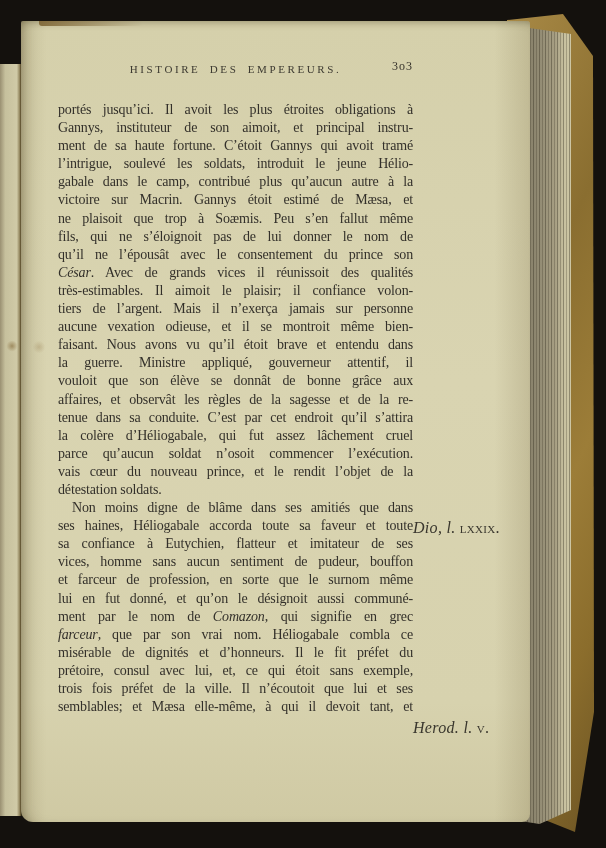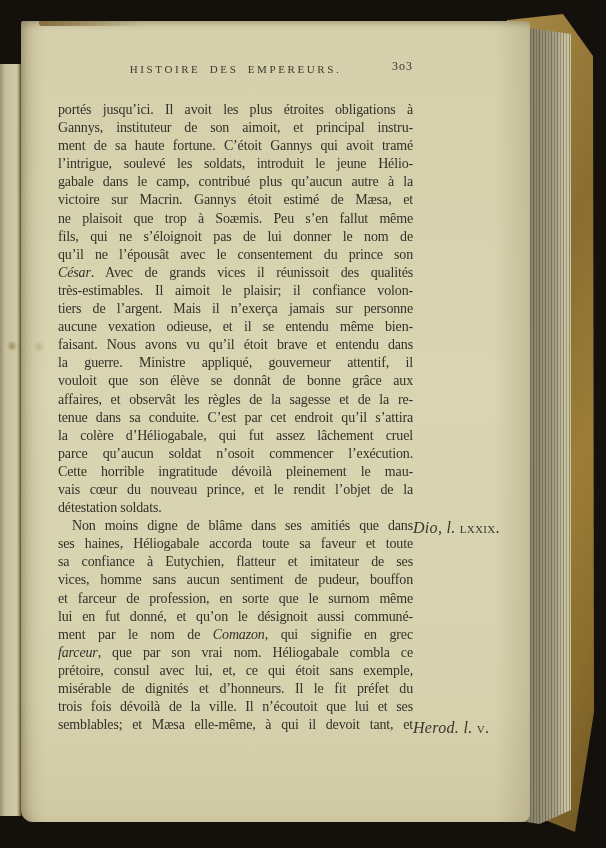--- a/index.html
+++ b/index.html
@@ -112,42 +112,41 @@
         <div class="line">ment de sa haute fortune. C’étoit Gannys qui avoit tramé</div>
         <div class="line">l’intrigue, soulevé les soldats, introduit le jeune Hélio-</div>
         <div class="line">gabale dans le camp, contribué plus qu’aucun autre à la</div>
         <div class="line">victoire sur Macrin. Gannys étoit estimé de Mæsa, et</div>
         <div class="line">ne plaisoit que trop à Soæmis. Peu s’en fallut même</div>
         <div class="line">fils, qui ne s’éloignoit pas de lui donner le nom de</div>
         <div class="line">qu’il ne l’épousât avec le consentement du prince son</div>
         <div class="line"><i>César</i>. Avec de grands vices il réunissoit des qualités</div>
         <div class="line">très-estimables. Il aimoit le plaisir; il confiance volon-</div>
         <div class="line">tiers de l’argent. Mais il n’exerça jamais sur personne</div>
-        <div class="line">aucune vexation odieuse, et il se entendu même bien-</div>
+        <div class="line">aucune vexation odieuse, et il se montroit même bien-</div>
         <div class="line">faisant. Nous avons vu qu’il étoit brave et entendu dans</div>
         <div class="line">la guerre. Ministre appliqué, gouverneur attentif, il</div>
         <div class="line">vouloit que son élève se donnât de bonne grâce aux</div>
         <div class="line">affaires, et observât les règles de la sagesse et de la re-</div>
         <div class="line">tenue dans sa conduite. C’est par cet endroit qu’il s’attira</div>
         <div class="line">la colère d’Héliogabale, qui fut assez lâchement cruel</div>
         <div class="line">parce qu’aucun soldat n’osoit commencer l’exécution.</div>
-        <div class="line">Cette horrible ingratitude dévoilà pleinement le mau-</div>
         <div class="line">vais cœur du nouveau prince, et le rendit l’objet de la</div>
         <div class="line lastfree">détestation soldats.</div>
         <div class="line indent">Non moins digne de blâme dans ses amitiés que dans</div>
         <div class="line">ses haines, Héliogabale accorda toute sa faveur et toute</div>
         <div class="line">sa confiance à Eutychien, flatteur et imitateur de ses</div>
         <div class="line">vices, homme sans aucun sentiment de pudeur, bouffon</div>
         <div class="line">et farceur de profession, en sorte que le surnom même</div>
         <div class="line">lui en fut donné, et qu’on le désignoit aussi communé-</div>
         <div class="line">ment par le nom de <i>Comazon</i>, qui signifie en grec</div>
         <div class="line"><i>farceur</i>, que par son vrai nom. Héliogabale combla ce</div>
+        <div class="line">misérable de dignités et d’honneurs. Il le fit préfet du</div>
         <div class="line">prétoire, consul avec lui, et, ce qui étoit sans exemple,</div>
-        <div class="line">misérable de dignités et d’honneurs. Il le fit préfet du</div>
-        <div class="line">trois fois dévoilà de la ville. Il n’écoutoit que lui et ses</div>
+        <div class="line">trois fois préfet de la ville. Il n’écoutoit que lui et ses</div>
         <div class="line">semblables; et Mæsa elle-même, à qui il devoit tant, et</div>
       </div>
 
     <div id="margin-notes">
         <div class="margin-note" style="top: 501.4px;"><i>Dio, l.</i> lxxix.</div>
         <div class="margin-note" style="top: 700.5px;"><i>Herod. l.</i> v.</div>
       </div>
   </div>
 
 </div>

